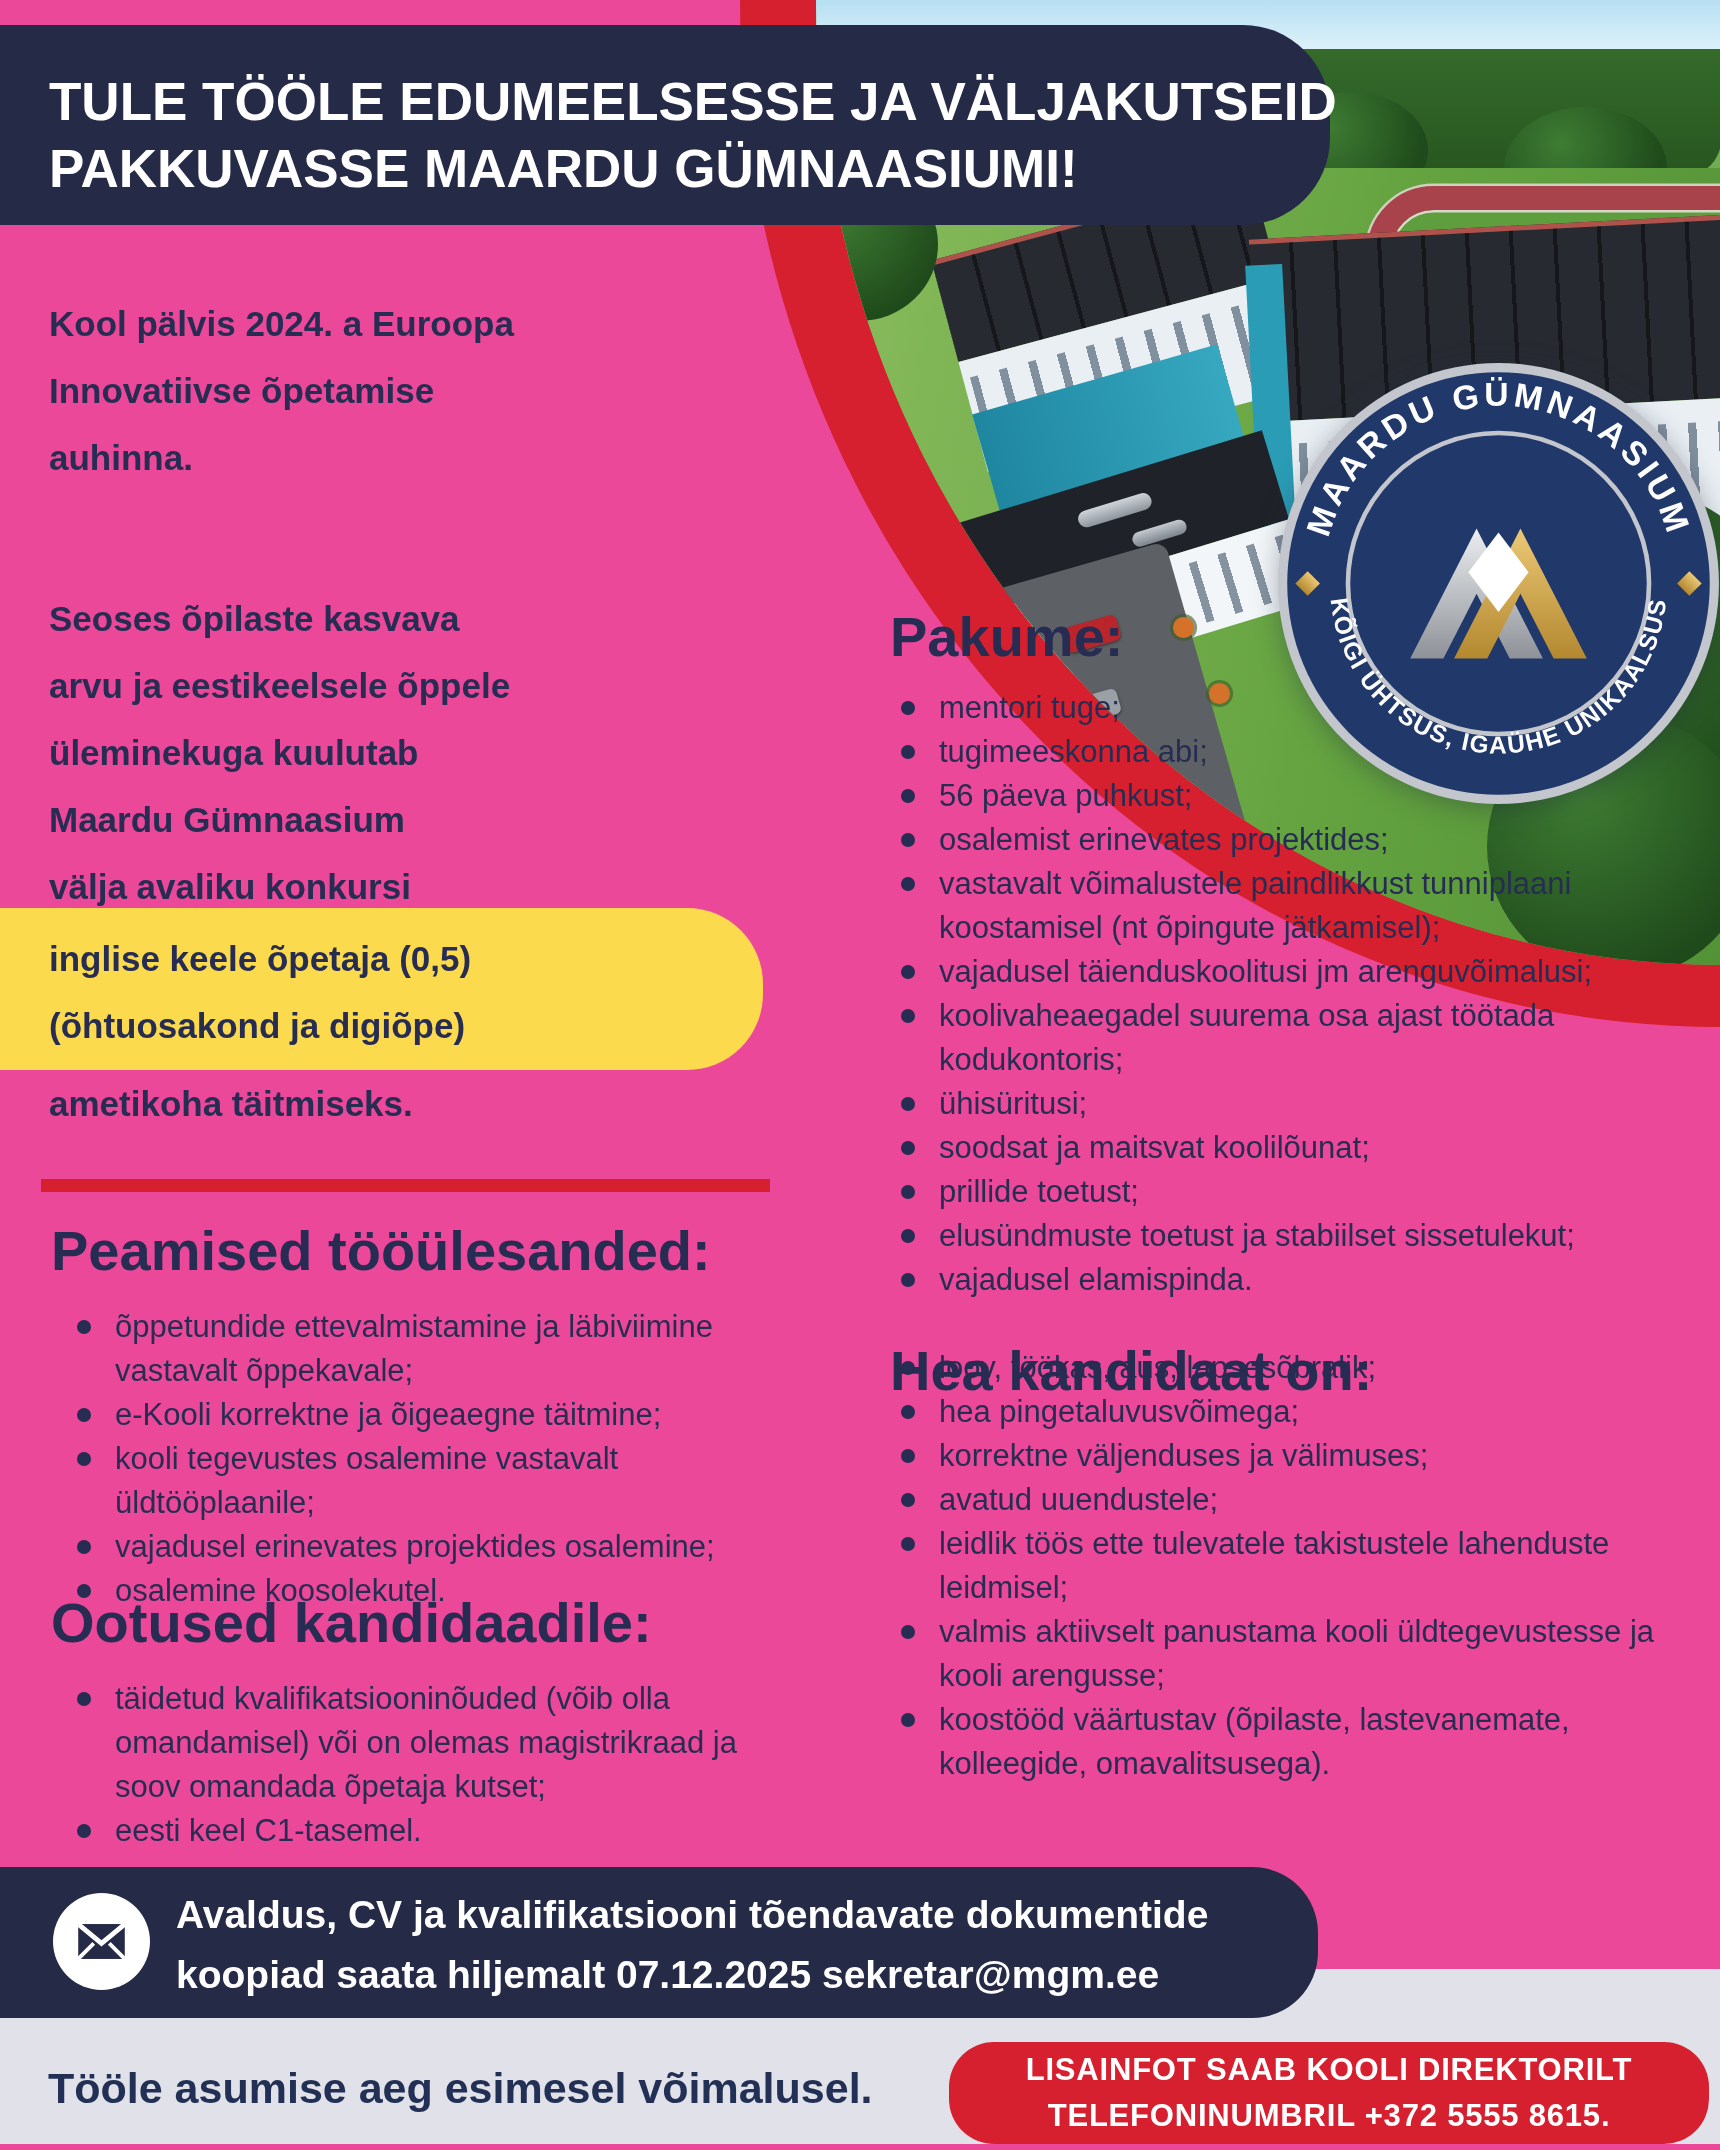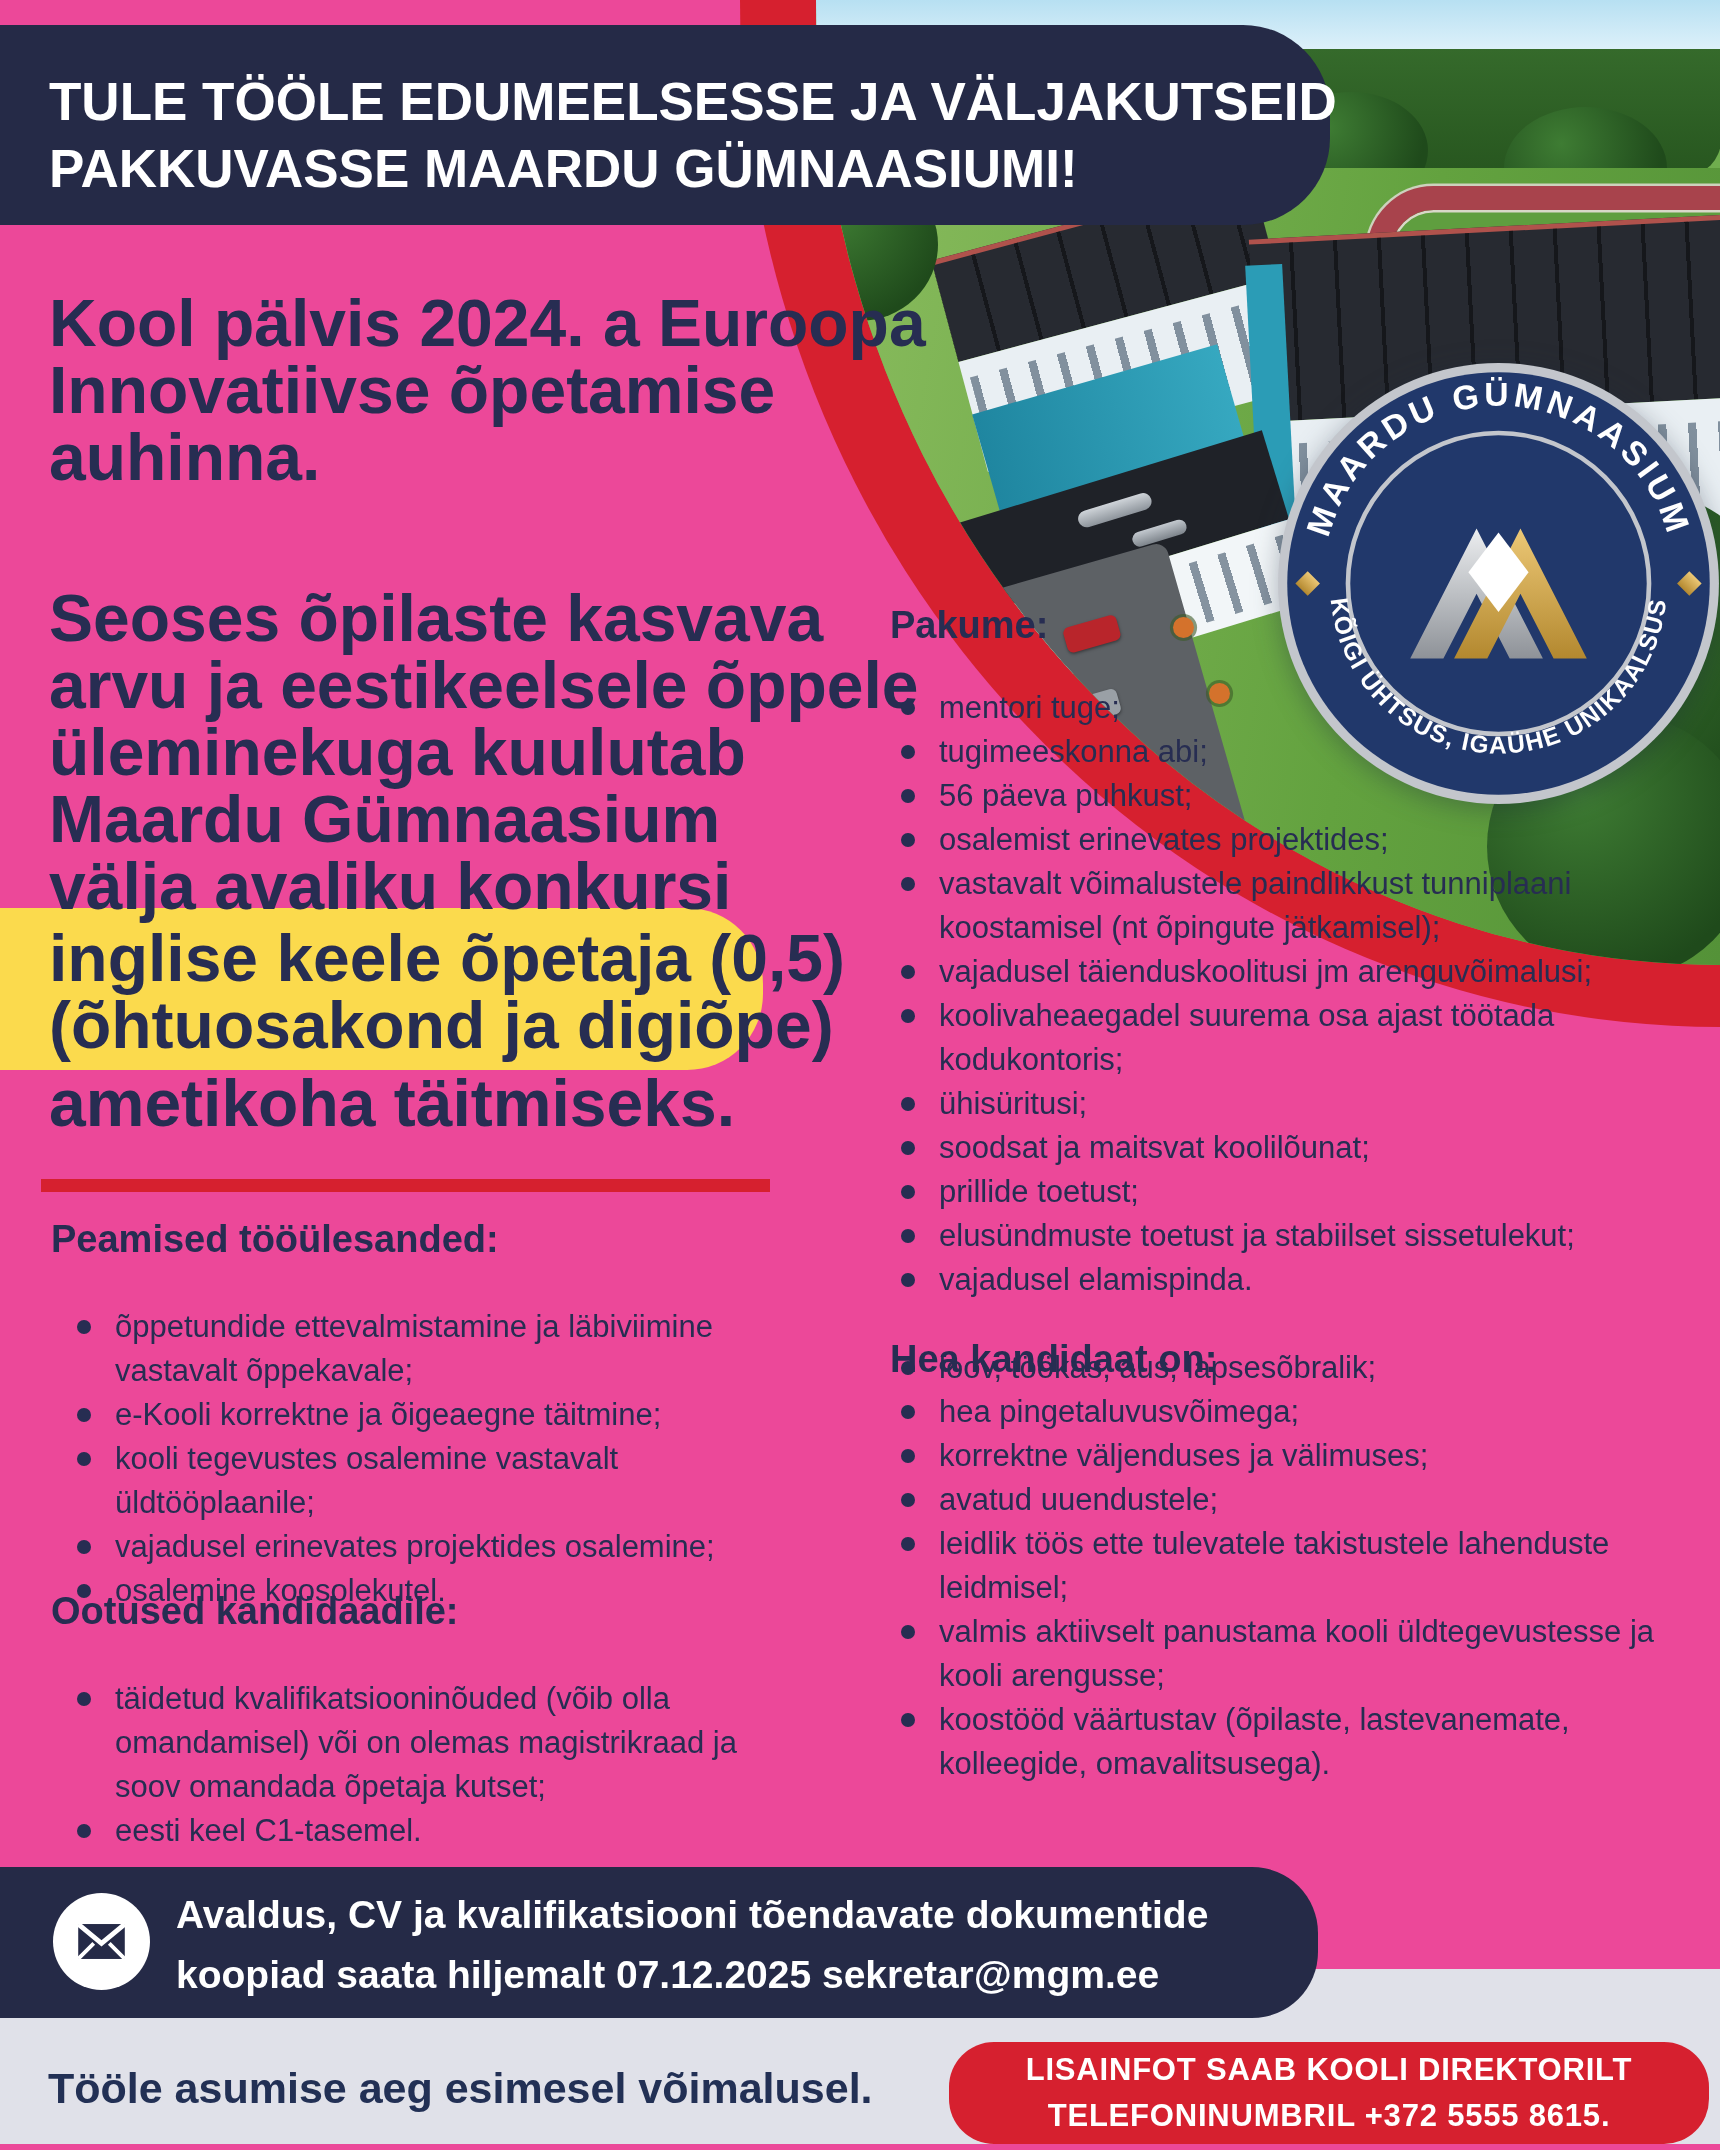--- a/index.html
+++ b/index.html
@@ -50,24 +50,24 @@
   
   .banner{position:absolute;left:0;top:24.5px;width:1330px;height:200px;background:#252a47;
           border-radius:0 87px 87px 0;box-sizing:border-box;padding:43px 31px 0 49px;}
   .banner-line{font-weight:bold;font-size:53px;line-height:67px;color:#ffffff;letter-spacing:0;white-space:nowrap;}
 
   
   .logo{position:absolute;left:1275px;top:360px;width:447px;height:447px;filter:drop-shadow(0 5.1px 13.3px rgba(30,40,60,.35));}
   .logo svg{width:100%;height:100%;display:block;}
 
   
-  .para{position:absolute;left:49px;font-weight:bold;font-size:66px;line-height:67px;color:#272d52;}
+  .para{position:absolute;left:49px;font-weight:bold;font-size:35px;line-height:67px;color:#272d52;}
   .hl-box{position:absolute;left:0;top:908px;width:763px;height:162px;background:#fbda4d;border-radius:0 76px 76px 0;}
   .redline{position:absolute;left:41px;top:1179px;width:729px;height:13.3px;background:#d6202f;}
-  .sec-h{position:absolute;font-weight:bold;font-size:38px;color:#272d52;white-space:nowrap;}
+  .sec-h{position:absolute;font-weight:bold;font-size:56px;color:#272d52;white-space:nowrap;}
   .blist{position:absolute;list-style:none;margin:0;padding:0;font-size:31px;line-height:44px;color:#272d52;}
   .blist li{position:relative;padding-left:49px;}
   .blist li::before{content:"";position:absolute;left:11.2px;top:15.3px;width:13.8px;height:13.8px;border-radius:50%;background:#272d52;}
 
   
   .gray-band{position:absolute;left:0;top:1969px;width:1720px;height:175px;background:#e0e1e9;}
   .contact{position:absolute;left:0;top:1867px;width:1318px;height:151px;background:#252a47;border-radius:0 66px 66px 0;}
   .mail-badge{position:absolute;left:53px;top:1893px;width:97px;height:97px;}
   .contact-text{position:absolute;left:176px;top:1885px;font-size:39px;line-height:60px;font-weight:bold;color:#ffffff;white-space:nowrap;}
   .start-note{position:absolute;left:48px;top:2064px;font-size:43px;font-weight:bold;color:#223055;white-space:nowrap;}

